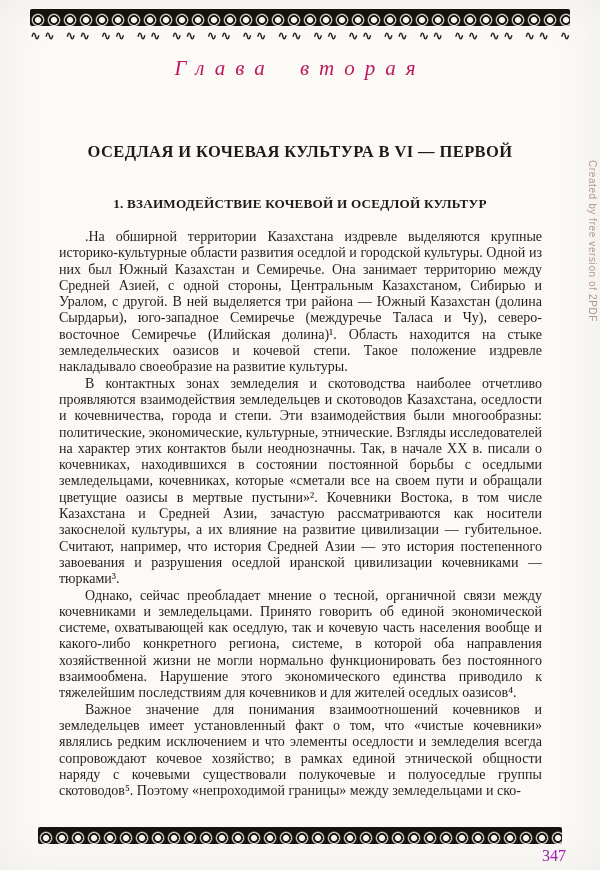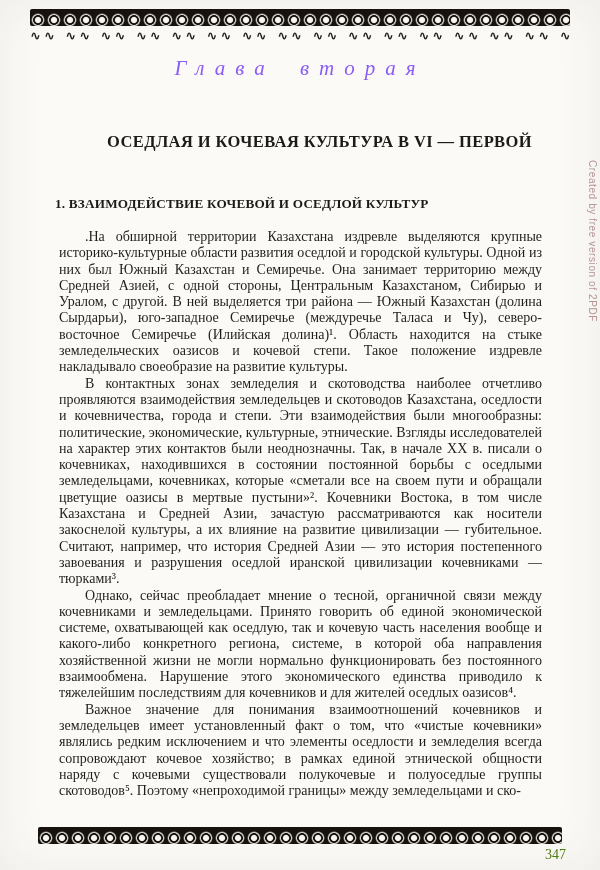--- a/index.html
+++ b/index.html
@@ -43,39 +43,40 @@
   }
 
   .chapter {
     position: absolute;
     top: 56px; left: 0; right: 0;
     text-align: center;
     font-style: italic;
     font-size: 21px;
     letter-spacing: 10px;
     word-spacing: 10px;
-    color: #8b5cf6;
+    color: #be185d;
   }
 
   .title {
     position: absolute;
     top: 122px; left: 60px; right: 60px;
-    margin: 8px;
-    text-align: right;
+    margin: 18px;
+    text-align: center;
     font-size: 16.5px;
     font-weight: bold;
     line-height: 23px;
     letter-spacing: 0.4px;
     color: #1e1b17;
   }
 
   .section {
     position: absolute;
     top: 196px; left: 55px; right: 55px;
     margin: 0;
+    text-align: center;
     font-size: 13.2px;
     font-weight: bold;
     letter-spacing: 0.2px;
     color: #1e1b17;
   }
 
   .body-text {
     position: absolute;
     top: 229px; left: 59px;
     width: 483px; height: 594px;
@@ -83,22 +84,22 @@
     font-size: 14px;
     line-height: 16.3px;
     text-align: justify;
     color: #211e1a;
   }
   .body-text p { margin: 0; text-indent: 26px; }
 
   .page-number {
     position: absolute;
     top: 847px; right: 34px;
-    font-size: 14px;
-    color: #4d7c0f;
+    font-size: 16px;
+    color: #a21caf;
   }
 
   .watermark {
     position: absolute;
     top: 160px; right: 2px;
     writing-mode: vertical-rl;
     font-family: "Liberation Sans", sans-serif;
     font-size: 10px;
     letter-spacing: 0.6px;
     color: #b59494;

